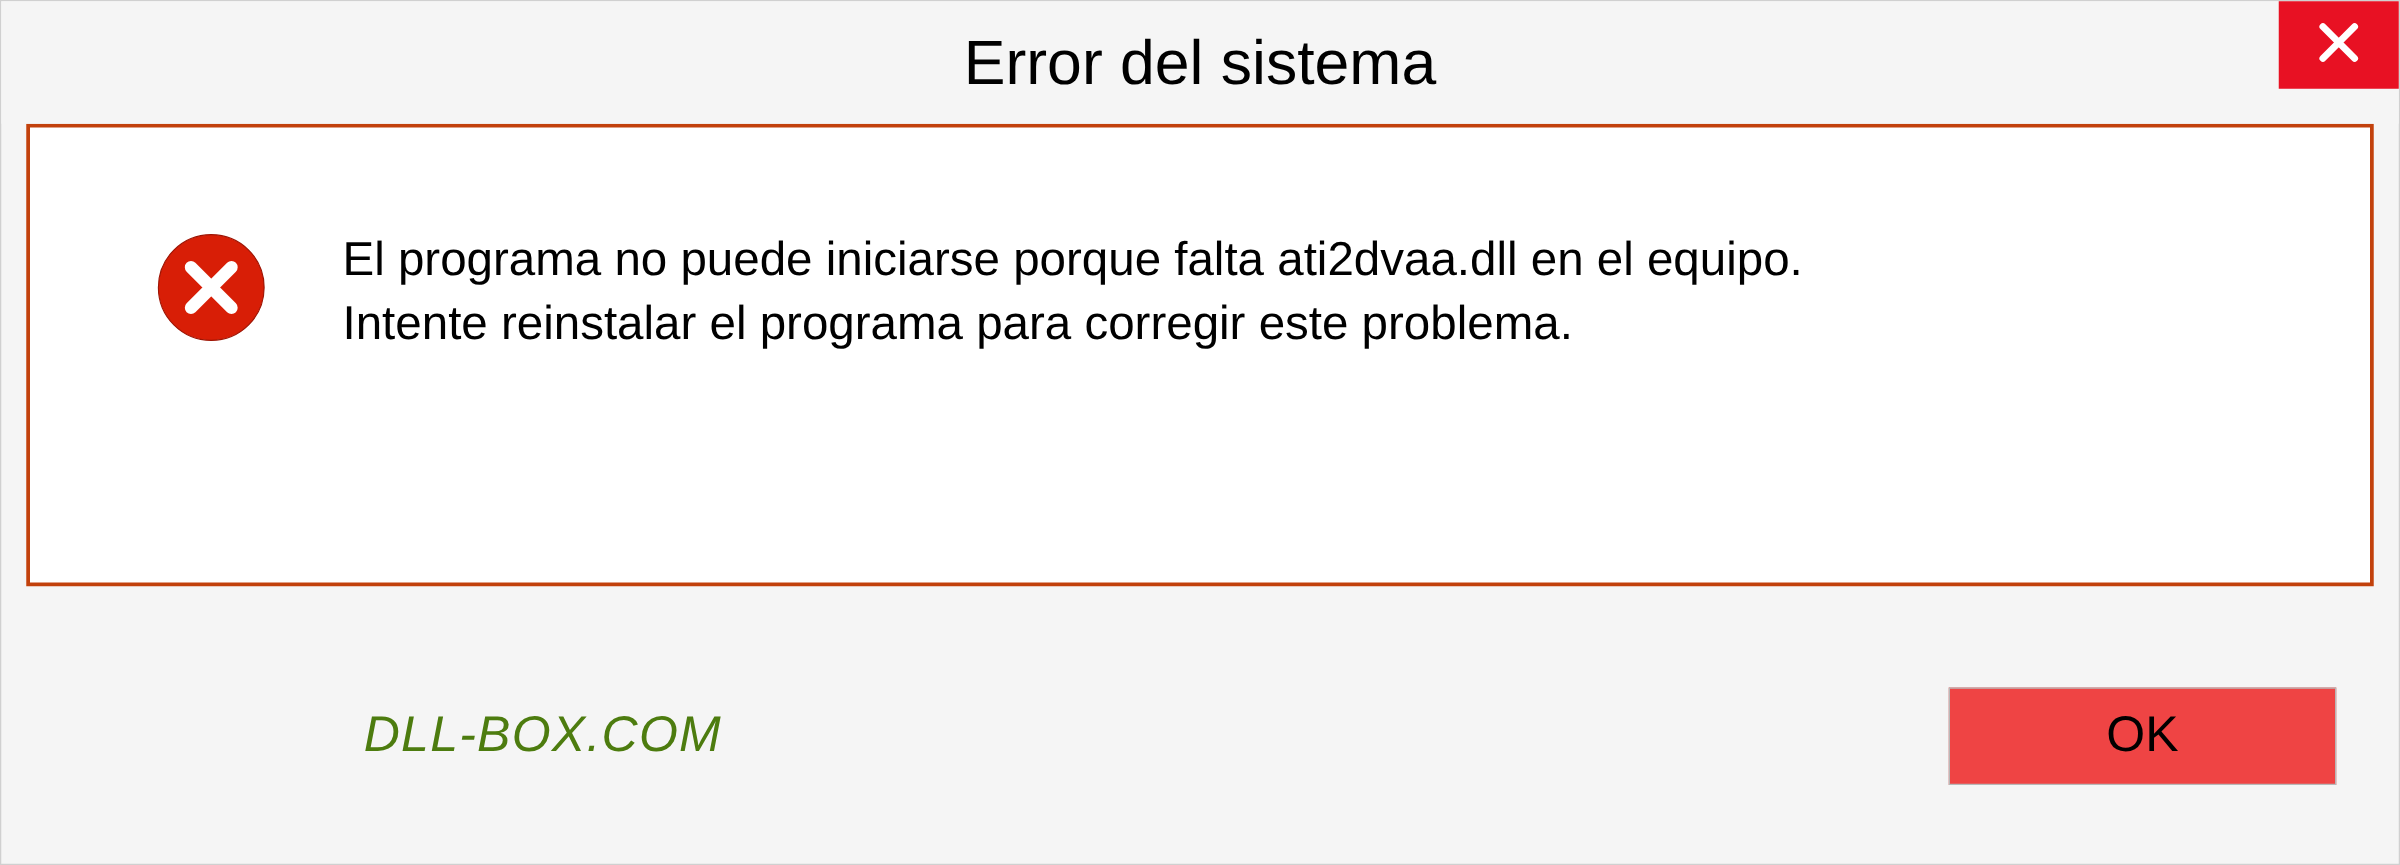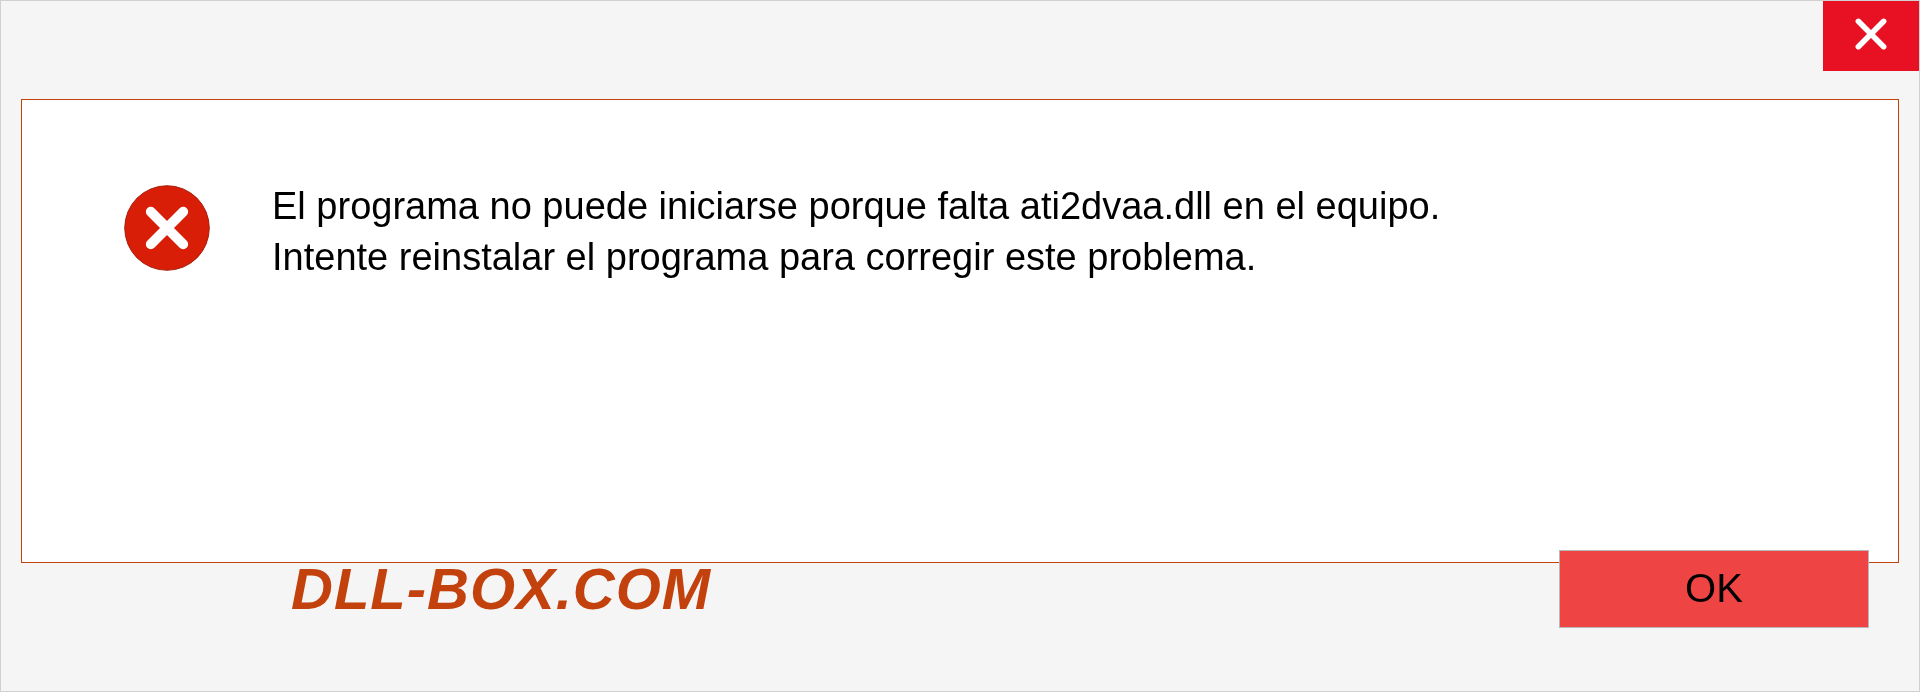--- a/index.html
+++ b/index.html
@@ -48,22 +48,22 @@
       justify-content: center;
       cursor: pointer;
     }
     .close-button svg {
       width: 38px;
       height: 38px;
     }
     .content-area {
       margin: 0 20px;
       background: #ffffff;
-      border: 1px solid #c2410c;
-      height: 464px;
+      border: 3px solid #c2410c;
+      height: 370px;
       display: flex;
       align-items: flex-start;
       padding: 75px 60px 25px 100px;
     }
     .error-icon {
       width: 90px;
       height: 90px;
       flex-shrink: 0;
       margin-right: 60px;
       margin-top: 8px;
@@ -84,23 +84,23 @@
       bottom: 0;
       left: 0;
       right: 0;
       height: 205px;
       display: flex;
       align-items: center;
       justify-content: space-between;
       padding: 0 40px 0 40px;
     }
     .watermark {
-      font-size: 58px;
-      font-weight: 700;
-      color: #c2410c;
+      font-size: 40px;
+      font-weight: 400;
+      color: #4d7c0f;
       font-style: italic;
       letter-spacing: 1px;
       margin-left: 250px;
       font-family: Arial, sans-serif;
     }
     .ok-button {
       width: 310px;
       height: 78px;
       background: #ef4444;
       border: 1px solid #b8b8b8;
@@ -112,20 +112,21 @@
       cursor: pointer;
       margin-right: 10px;
     }
   </style>
 </head>
 <body>
 
 <div class="dialog-window">
 
   <div class="titlebar">
+    <div class="title-text">Error del sistema</div>
     <div class="close-button">
       <span>
         <svg viewBox="0 0 24 24">
           <path d="M4 4 L20 20 M20 4 L4 20" stroke="#ffffff" stroke-width="3.5" stroke-linecap="round" fill="none"></path>
         </svg>
       </span>
     </div>
   </div>
 
   <div class="content-area">

